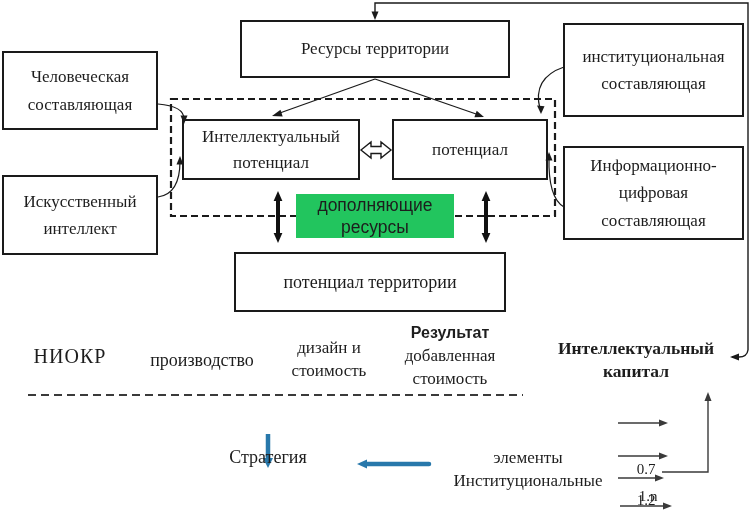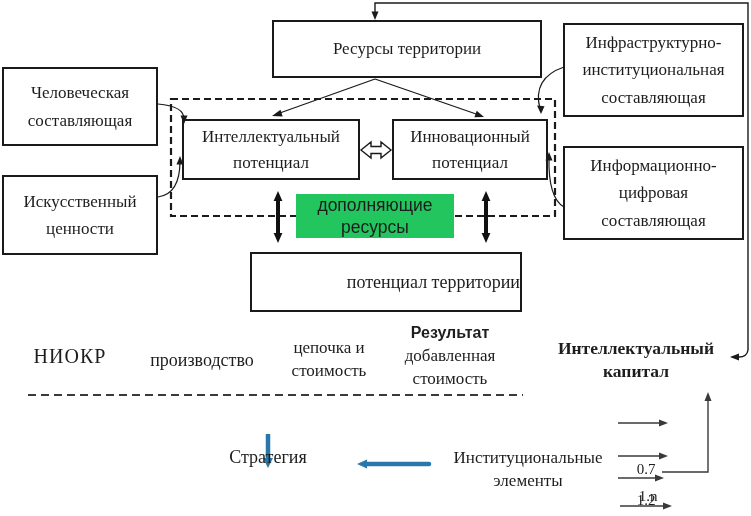--- a/index.html
+++ b/index.html
@@ -17,57 +17,55 @@
 </style>
 </head>
 <body>
 
 <div class="canvas">
 
   <svg class="lay">
     <rect x="171" y="99" width="384" height="117" fill="none" stroke="#1a1a1a" stroke-width="2.2" stroke-dasharray="7 4"></rect>
   </svg>
 
-  <div class="box" style="left:240px;top:20px;width:266px;height:54px;font-size:17px;margin-left:32px;">
+  <div class="box" style="left:240px;top:20px;width:266px;height:54px;font-size:17px;">
     <span class="ln">Ресурсы территории</span>
   </div>
 
-  <div class="box" style="left:2px;top:67px;width:152px;height:75px;font-size:17px;">
+  <div class="box" style="left:2px;top:51px;width:152px;height:75px;font-size:17px;">
     <span class="ln">Человеческая</span>
     <span class="ln">составляющая</span>
   </div>
 
   <div class="box" style="left:2px;top:158px;width:152px;height:76px;font-size:17px;margin-top:17px;">
     <span class="ln">Искусственный</span>
-    <span class="ln">ценности</span>
+    <span class="ln">интеллект</span>
   </div>
 
   <div class="box" style="left:563px;top:23px;width:177px;height:90px;font-size:17px;">
-    <span class="ln">Инфраструктурно-</span>
     <span class="ln">институциональная</span>
     <span class="ln">составляющая</span>
   </div>
 
   <div class="box" style="left:563px;top:146px;width:177px;height:90px;font-size:17px;">
     <span class="ln">Информационно-</span>
     <span class="ln">цифровая</span>
     <span class="ln">составляющая</span>
   </div>
 
   <div class="box" style="left:182px;top:119px;width:174px;height:57px;font-size:17px;line-height:1.5;">
     <span class="ln">Интеллектуальный</span>
     <span class="ln">потенциал</span>
   </div>
 
   <div class="box" style="left:392px;top:119px;width:152px;height:57px;font-size:17px;line-height:1.5;">
-    <span class="ln">Инновационный</span>
     <span class="ln">потенциал</span>
   </div>
 
-  <div class="box" style="left:250px;top:252px;width:268px;height:56px;font-size:18px;align-items:flex-end;">
+  <div class="box" style="left:234px;top:252px;width:268px;height:56px;font-size:18px;">
     <span class="ln">потенциал территории</span>
   </div>
 
   <svg class="lay">
 
     <g stroke="#1a1a1a" stroke-width="1.4" fill="none">
       <path d="M375,13 V3 H748 V350 Q747,357 739,357 H732"></path>
       <polygon points="375,20 371.5,11.5 378.5,11.5" fill="#1a1a1a" stroke="none"></polygon>
       <polygon points="730,357 739,353.5 739,360.5" fill="#1a1a1a" stroke="none"></polygon>
     </g>
@@ -145,40 +143,40 @@
   <div class="txt sans whitebg" style="left:296px;top:194px;width:158px;font-size:17.5px;line-height:22px;">
     <span class="ln">дополняющие</span>
     <span class="ln">ресурсы</span>
   </div>
 
   <div class="txt" style="left:15px;top:343px;width:110px;font-size:20px;letter-spacing:1px;">НИОКР</div>
 
   <div class="txt" style="left:138px;top:348px;width:128px;font-size:18px;">производство</div>
 
   <div class="txt" style="left:283px;top:336px;width:92px;font-size:17px;line-height:23px;">
-    <span class="ln">цепочка и</span>
+    <span class="ln">дизайн и</span>
     <span class="ln">стоимость</span>
   </div>
 
   <div class="txt" style="left:394px;top:321px;width:112px;font-size:17px;line-height:23px;">
     <span class="ln sans bold" style="font-size:16px;">Результат</span>
     <span class="ln">добавленная</span>
     <span class="ln">стоимость</span>
   </div>
 
   <div class="txt bold" style="left:540px;top:337px;width:192px;font-size:17.5px;line-height:23px;">
     <span class="ln">Интеллектуальный</span>
     <span class="ln">капитал</span>
   </div>
 
 
   <div class="txt" style="left:218px;top:445px;width:100px;font-size:18px;">Стратегия</div>
 
   <div class="txt" style="left:438px;top:446px;width:180px;font-size:17px;line-height:23px;">
+    <span class="ln">элементы</span>
     <span class="ln">Институциональные</span>
-    <span class="ln">элементы</span>
   </div>
 
   <div class="txt" style="left:630px;top:446px;width:32px;font-size:15px;margin-top:44px;">1.2</div>
   <div class="txt" style="left:630px;top:459px;width:32px;font-size:15px;">0.7</div>
   <div class="txt" style="left:632px;top:486px;width:32px;font-size:15px;">1.n</div>
 
 </div>
 
 </body></html>

